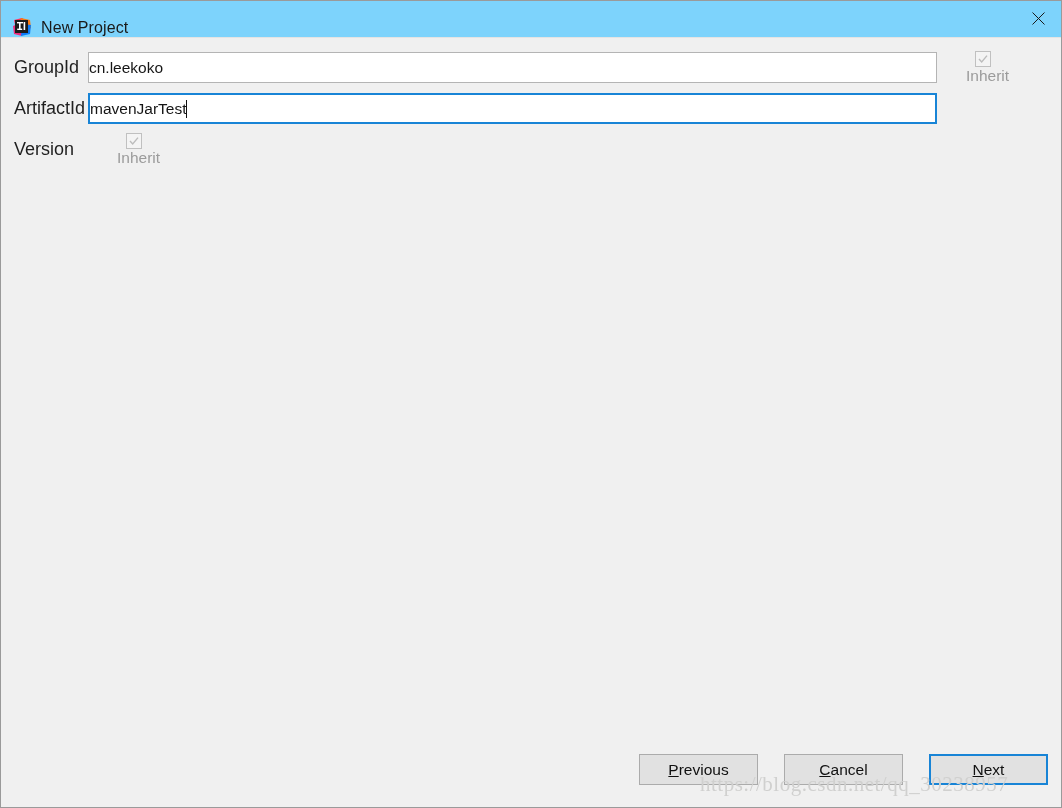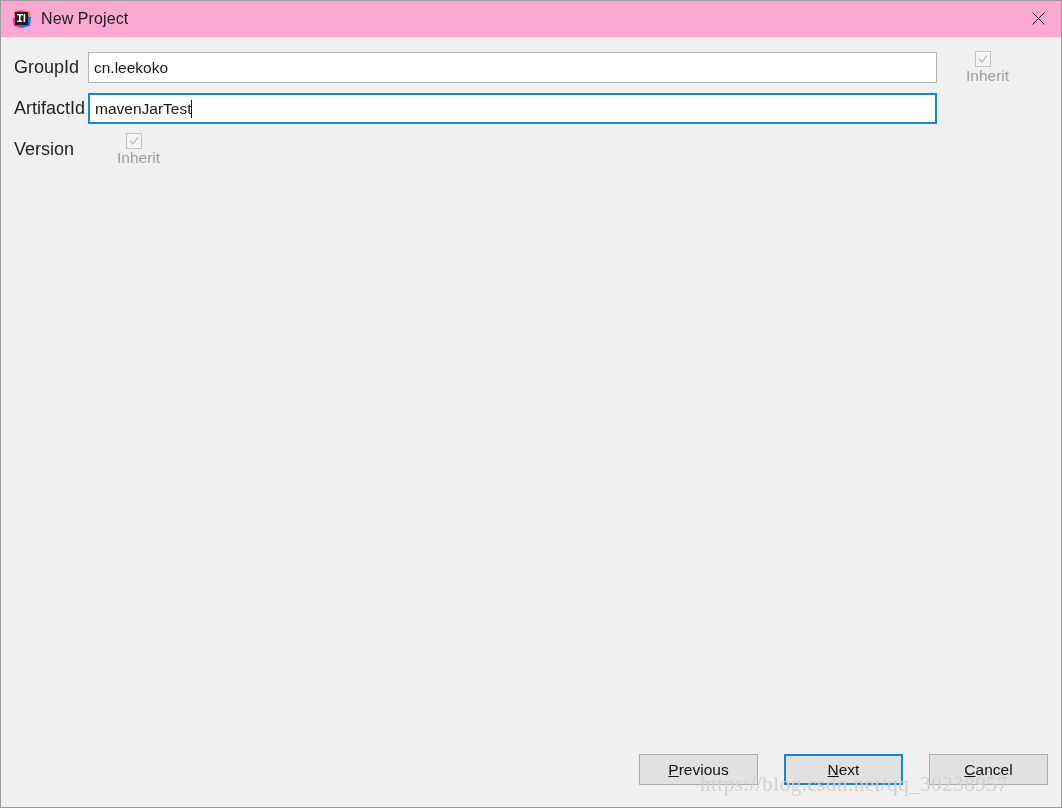--- a/index.html
+++ b/index.html
@@ -24,24 +24,24 @@
     border: 1px solid #9a9a9a;
     background: #f0f0f0;
     display: flex;
     flex-direction: column;
   }
 
   
   .titlebar {
     position: relative;
     height: 36px;
-    background: #f9a8d4;
+    background: #7dd3fc;
     flex: 0 0 auto;
     display: flex;
-    align-items: center;
+    align-items: flex-end;
     border-bottom: 1px solid #e4e4e4;
   }
   .app-icon {
     margin-left: 11px;
     width: 20px;
     height: 20px;
     position: relative;
     flex: 0 0 auto;
   }
   .app-icon svg { display: block; }
@@ -99,21 +99,20 @@
     background: #ffffff;
     border: 1px solid #b4b4b4;
     display: flex;
     align-items: center;
   }
   .input-wrap.focused {
     border: 2px solid #1884d6;
     align-items: center;
   }
   .input-value {
-    padding-left: 5px;
     font-size: 15.5px;
     color: #151515;
     white-space: nowrap;
     overflow: hidden;
   }
   .caret {
     display: inline-block;
     width: 1px;
     height: 18px;
     background: #111111;
@@ -265,24 +264,24 @@
       </div>
 
     </div>
   </div>
 
   <div class="footer">
     <div class="btn-row">
       <div class="btn">
         <span><span class="mnemonic">P</span><span>revious</span></span>
       </div>
+      <div class="btn">
+        <span><span class="mnemonic">C</span><span>ancel</span></span>
+      </div>
       <div class="btn default">
         <span><span class="mnemonic">N</span><span>ext</span></span>
       </div>
-      <div class="btn">
-        <span><span class="mnemonic">C</span><span>ancel</span></span>
-      </div>
     </div>
   </div>
 
 </div>
 
 <div class="watermark">https://blog.csdn.net/qq_30238957</div>
 
 </body></html>

